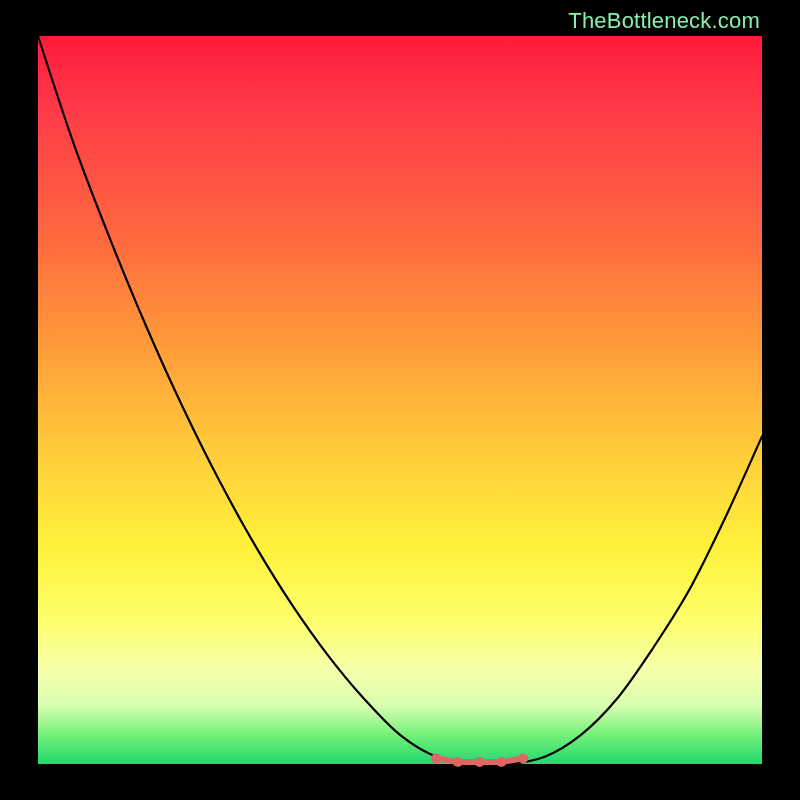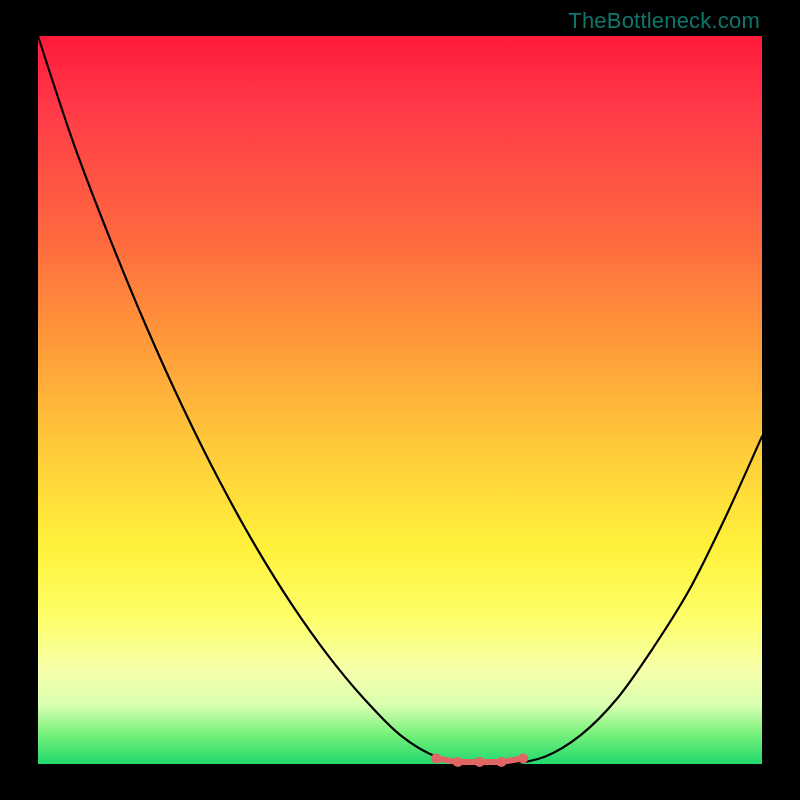--- a/index.html
+++ b/index.html
@@ -36,21 +36,21 @@
       #f7ffaa 87%,
       #d8ffb0 92%,
       #74f07a 96%,
       #22d96e 100%
     );
   }
   .watermark {
     position: absolute;
     top: 8px;
     right: 40px;
-    color: #0f766e;
+    color: #86efac;
     font-size: 22px;
     font-weight: 500;
     letter-spacing: 0.2px;
     user-select: none;
   }
   svg.curve {
     position: absolute;
     left: 0;
     top: 0;
     width: 724px;

